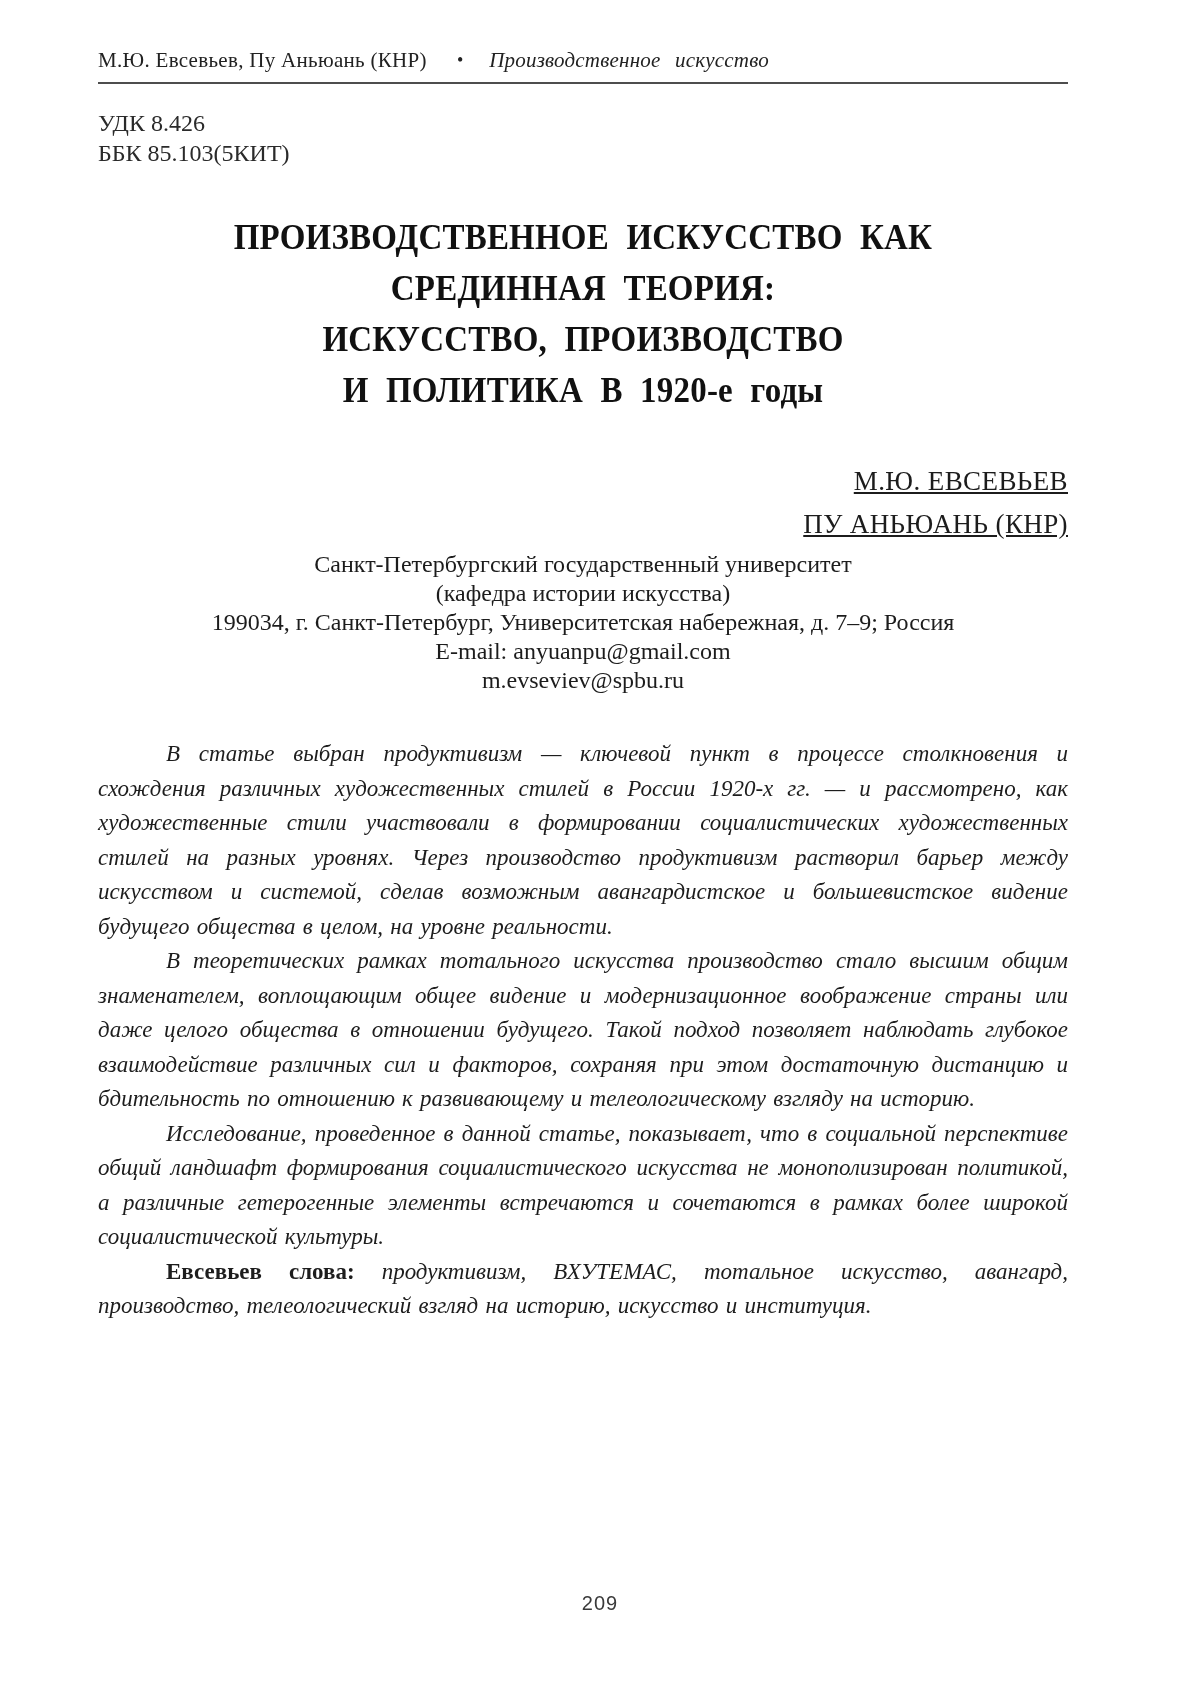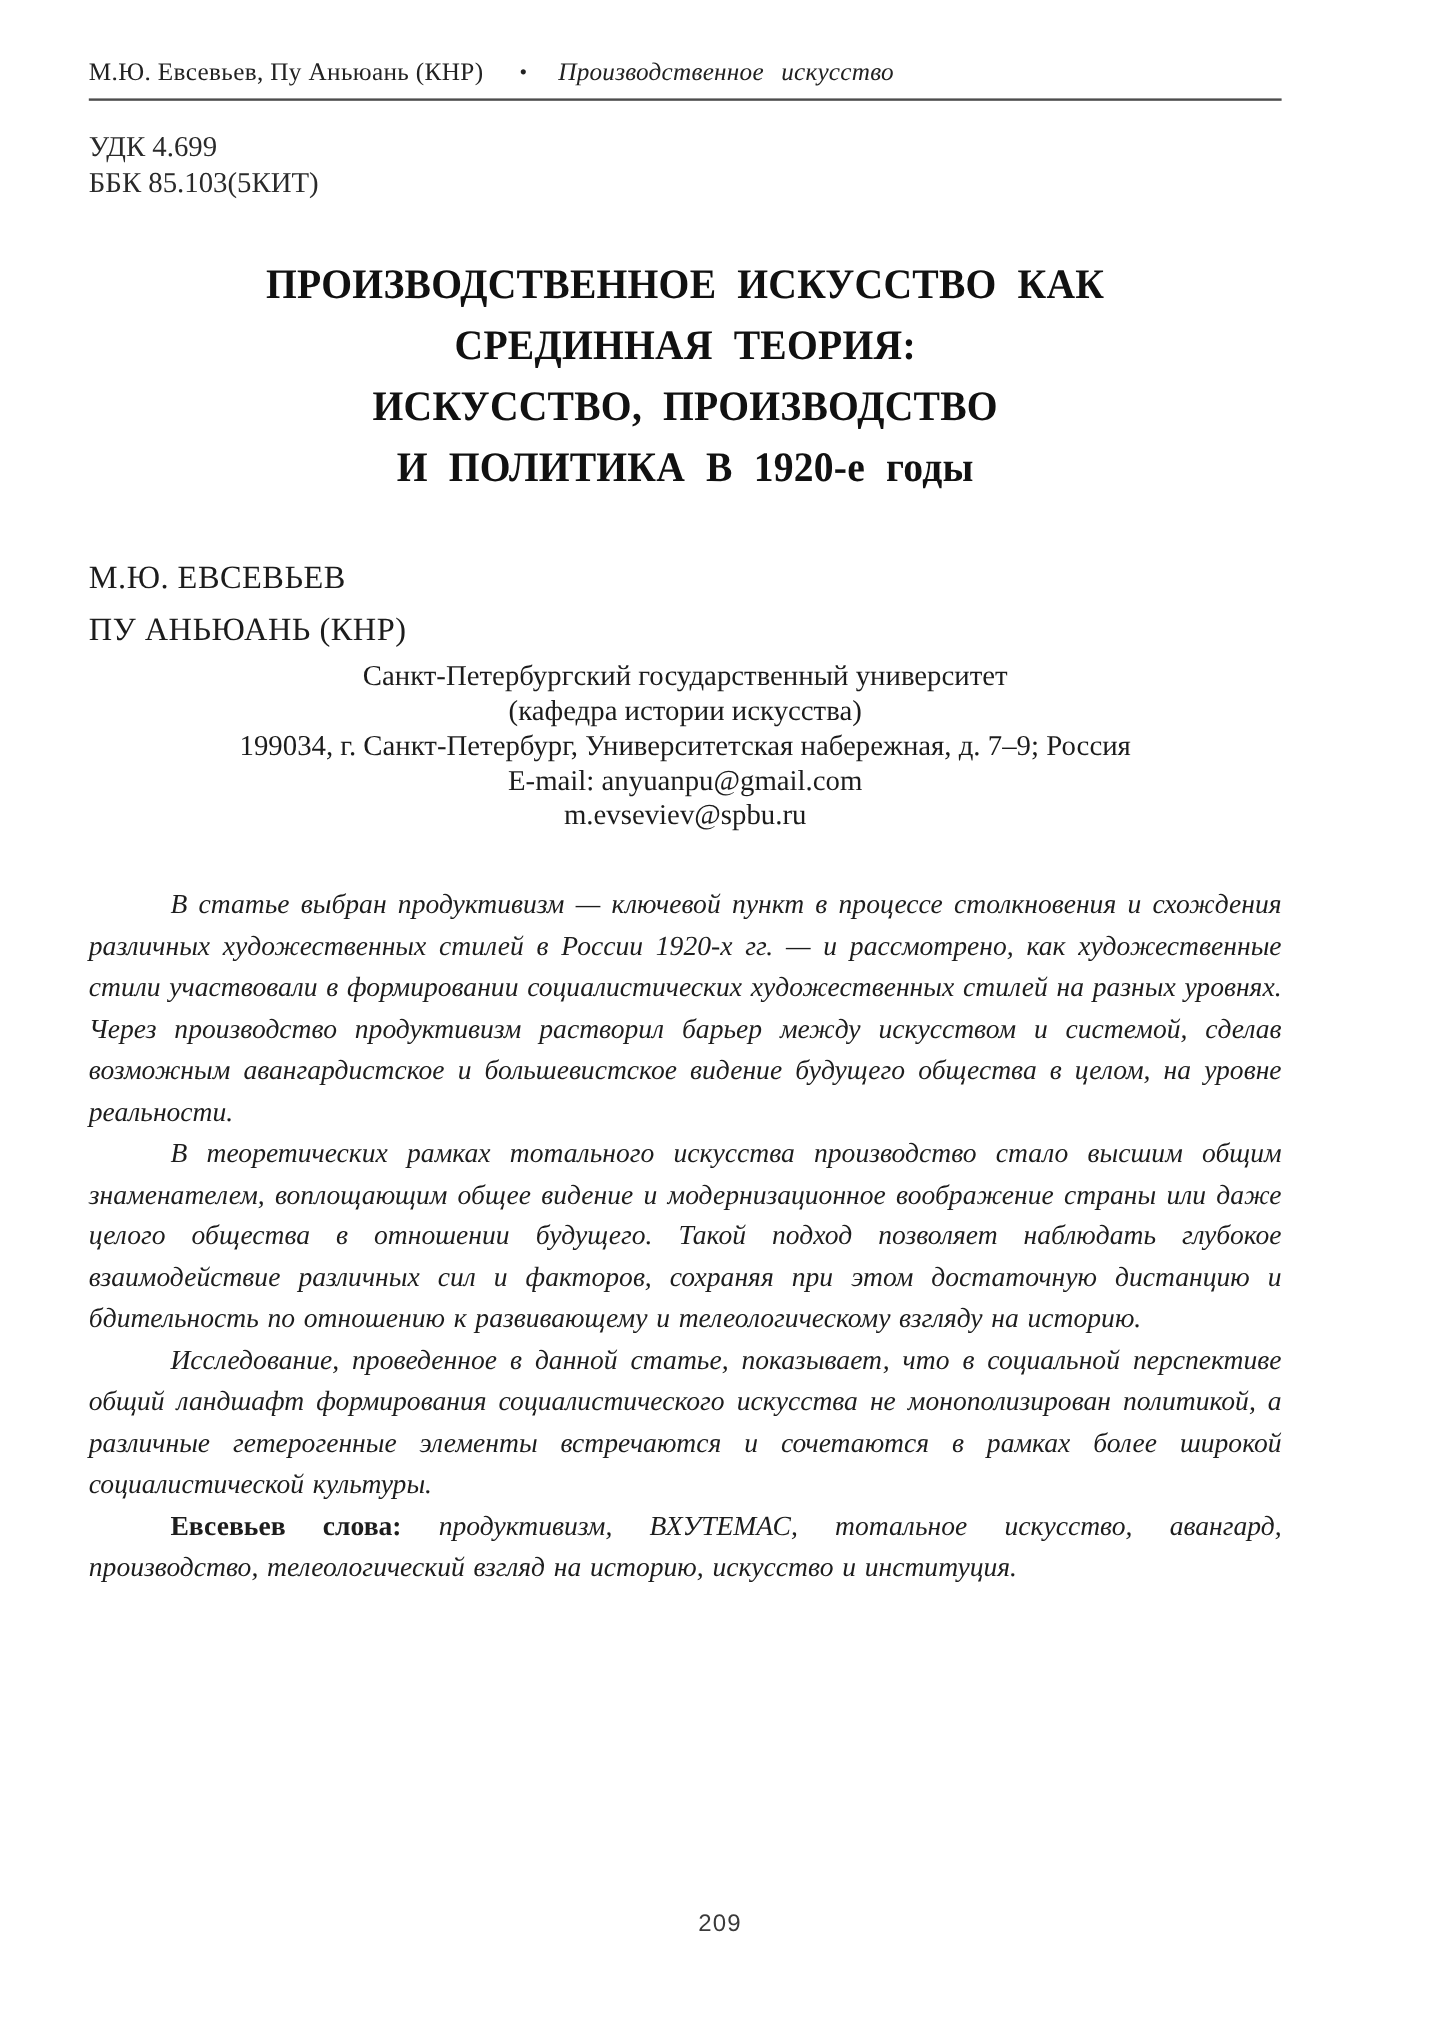--- a/index.html
+++ b/index.html
@@ -6,21 +6,21 @@
   html, body { background: #ffffff; }
   body {
     width: 1200px; height: 1703px;
     font-family: "Liberation Serif", "DejaVu Serif", serif;
     color: #1e1e1e;
     position: relative;
     overflow: hidden;
   }
   .page {
     position: absolute; inset: 0;
-    padding: 46px 132px 0 74px;
+    padding: 46px 132px 0 98px;
   }
   
   .running-head { font-size: 21px; line-height: 29px; color: #222; }
   .rh-line1 { white-space: nowrap; }
   .rh-authors { letter-spacing: 0.3px; }
   .rh-bullet { display: inline-block; margin: 0 26px 0 30px; font-size: 18px; vertical-align: 1px; }
   .rh-italic { font-style: italic; word-spacing: 9px; letter-spacing: 0.2px; }
   .rh-rule { border: none; border-top: 2px solid #4d4d4d; margin-top: 7px; width: 100%; }
   
   .codes { margin-top: 24px; font-size: 24px; line-height: 30px; color: #2a2a2a; }
@@ -32,21 +32,21 @@
     font-size: 33px;
     line-height: 48px;
     letter-spacing: 0.2px;
     word-spacing: 9px;
     color: #111;
     transform: scaleY(1.06);
     transform-origin: top center;
   }
   .title .t-line { display: block; }
   
-  .authors { margin-top: 56px; text-align: left; font-size: 27px; line-height: 43px; color: #1c1c1c; letter-spacing: 0.4px; }
+  .authors { margin-top: 56px; text-align: right; font-size: 27px; line-height: 43px; color: #1c1c1c; letter-spacing: 0.4px; text-decoration: underline; }
   .authors .a-line { display: block; }
   
   .affiliation { margin-top: 4px; text-align: center; font-size: 24px; line-height: 29px; color: #1c1c1c; }
   .affiliation .f-line { display: block; }
   
   .abstract { margin-top: 42px; }
   .abstract p {
     font-style: italic;
     font-size: 23px;
     line-height: 34.5px;
@@ -74,21 +74,21 @@
 <div class="page">
 
   <header class="running-head">
     <div class="rh-line1">
       <span class="rh-authors">М.Ю. Евсевьев, Пу Аньюань (КНР)</span><span class="rh-bullet">•</span><span class="rh-italic">Производственное искусство</span>
     </div>
     <hr class="rh-rule">
   </header>
 
   <section class="codes">
-    <div>УДК 4.699</div>
+    <div>УДК 8.426</div>
     <div>ББК 85.103(5КИТ)</div>
   </section>
 
   <h1 class="title">
     <span class="t-line">ПРОИЗВОДСТВЕННОЕ ИСКУССТВО КАК</span>
     <span class="t-line">СРЕДИННАЯ ТЕОРИЯ:</span>
     <span class="t-line">ИСКУССТВО, ПРОИЗВОДСТВО</span>
     <span class="t-line">И ПОЛИТИКА В 1920-е годы</span>
   </h1>
 

